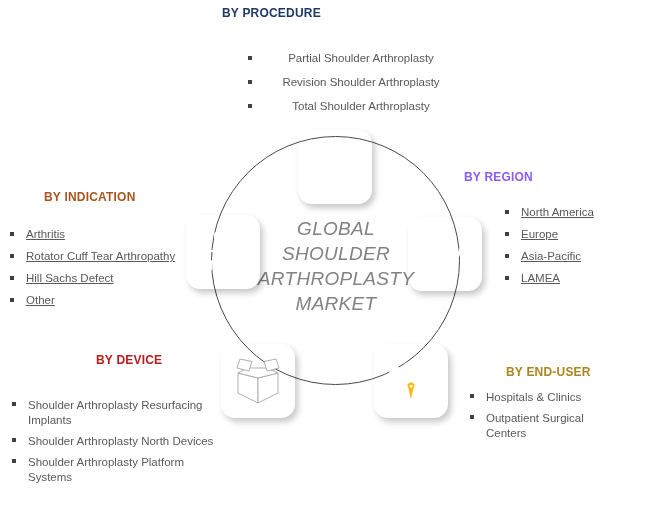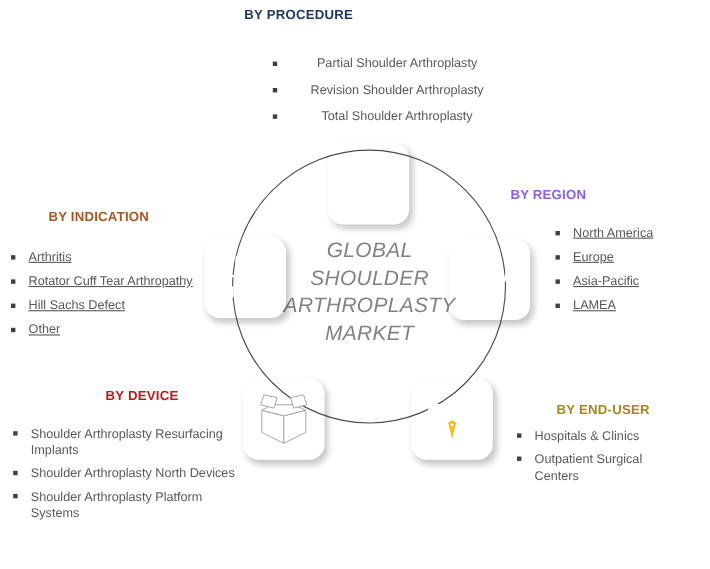--- a/index.html
+++ b/index.html
@@ -127,21 +127,21 @@
       <li><span class="bullet-sq"></span><span>LAMEA</span></li>
     </ul>
 
   <div class="sec-title" style="left:464px; top:365px; color:#a9861e;margin-left:42px;">BY END-USER</div>
   <ul class="bullets wrap" id="list-enduser" style="left:470px; top:390px; width:120px;">
       <li><span class="bullet-sq"></span><span>Hospitals &amp; Clinics</span></li>
       <li><span class="bullet-sq"></span><span>Outpatient Surgical Centers</span></li>
     </ul>
 
   <div class="sec-title" style="left:96px; top:353px; color:#b91c1c;">BY DEVICE</div>
-  <ul class="bullets wrap" id="list-device" style="left:12px; top:388px; width:210px;">
+  <ul class="bullets wrap" id="list-device" style="left:12px; top:398px; width:210px;">
       <li><span class="bullet-sq"></span><span>Shoulder Arthroplasty Resurfacing Implants</span></li>
       <li><span class="bullet-sq"></span><span>Shoulder Arthroplasty North Devices</span></li>
       <li><span class="bullet-sq"></span><span>Shoulder Arthroplasty Platform Systems</span></li>
     </ul>
 
   <div id="ring"></div>
 
   <div id="center-label">
     <div>GLOBAL</div>
     <div>SHOULDER</div>

